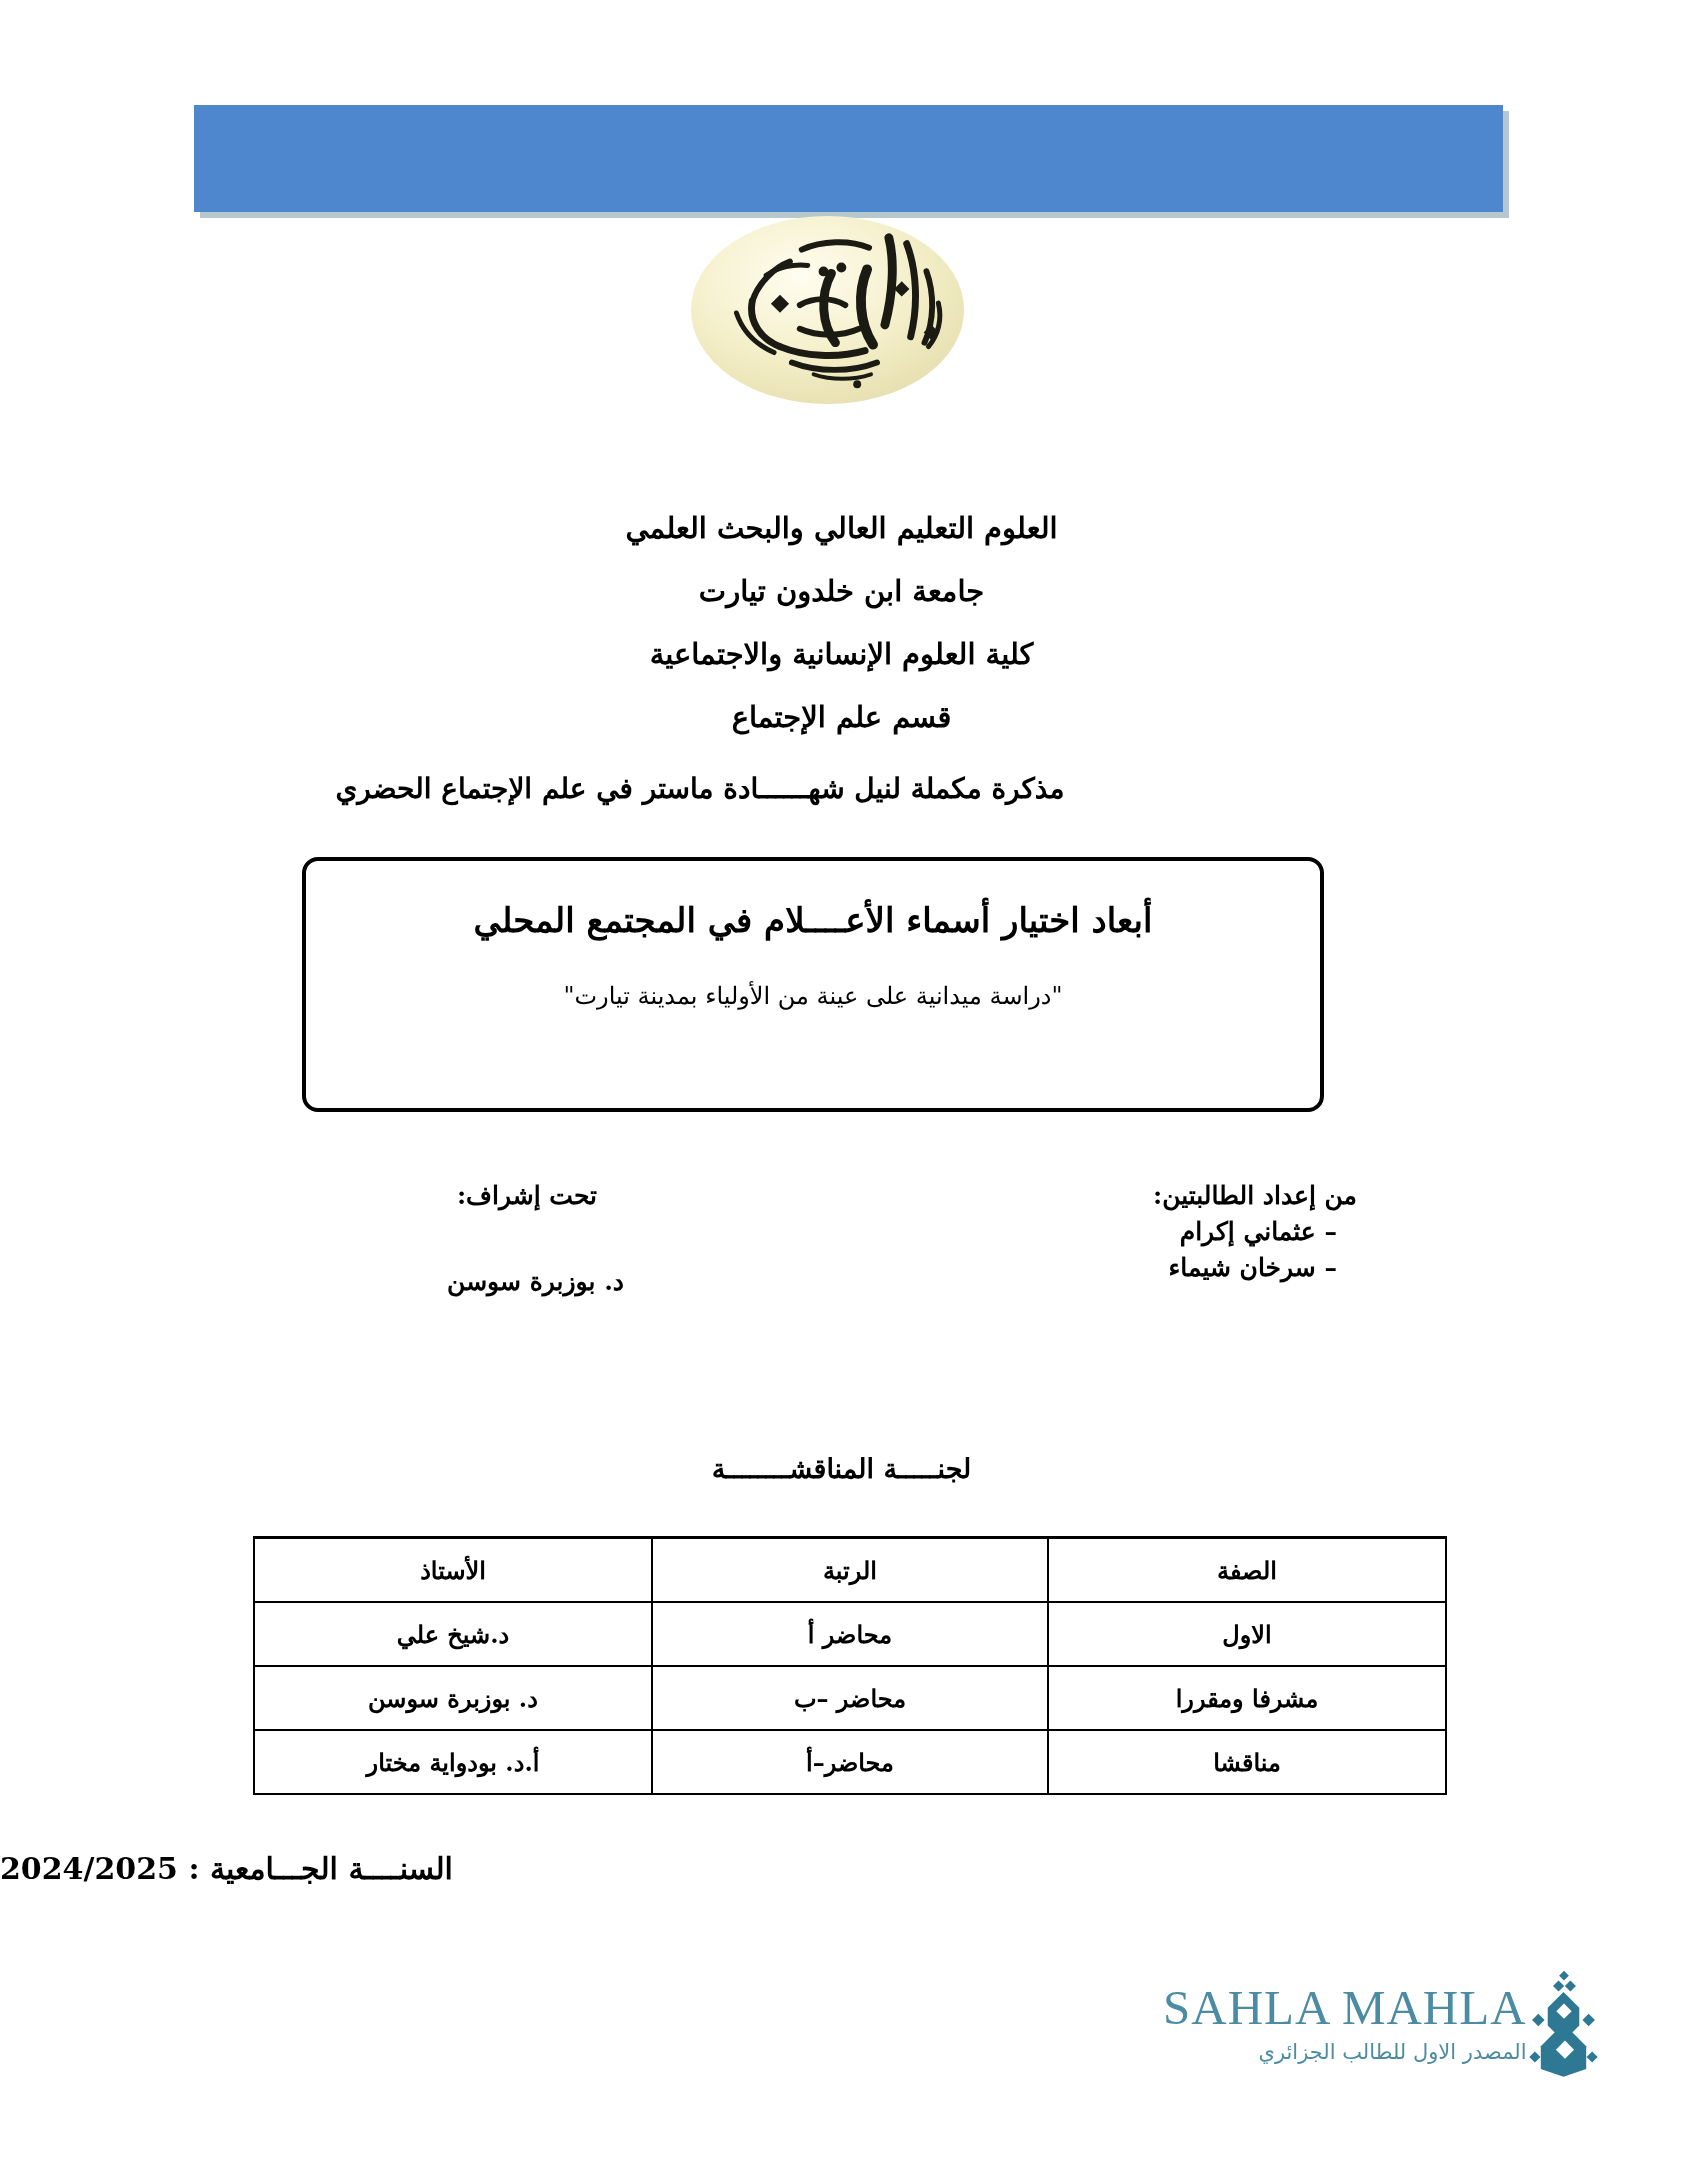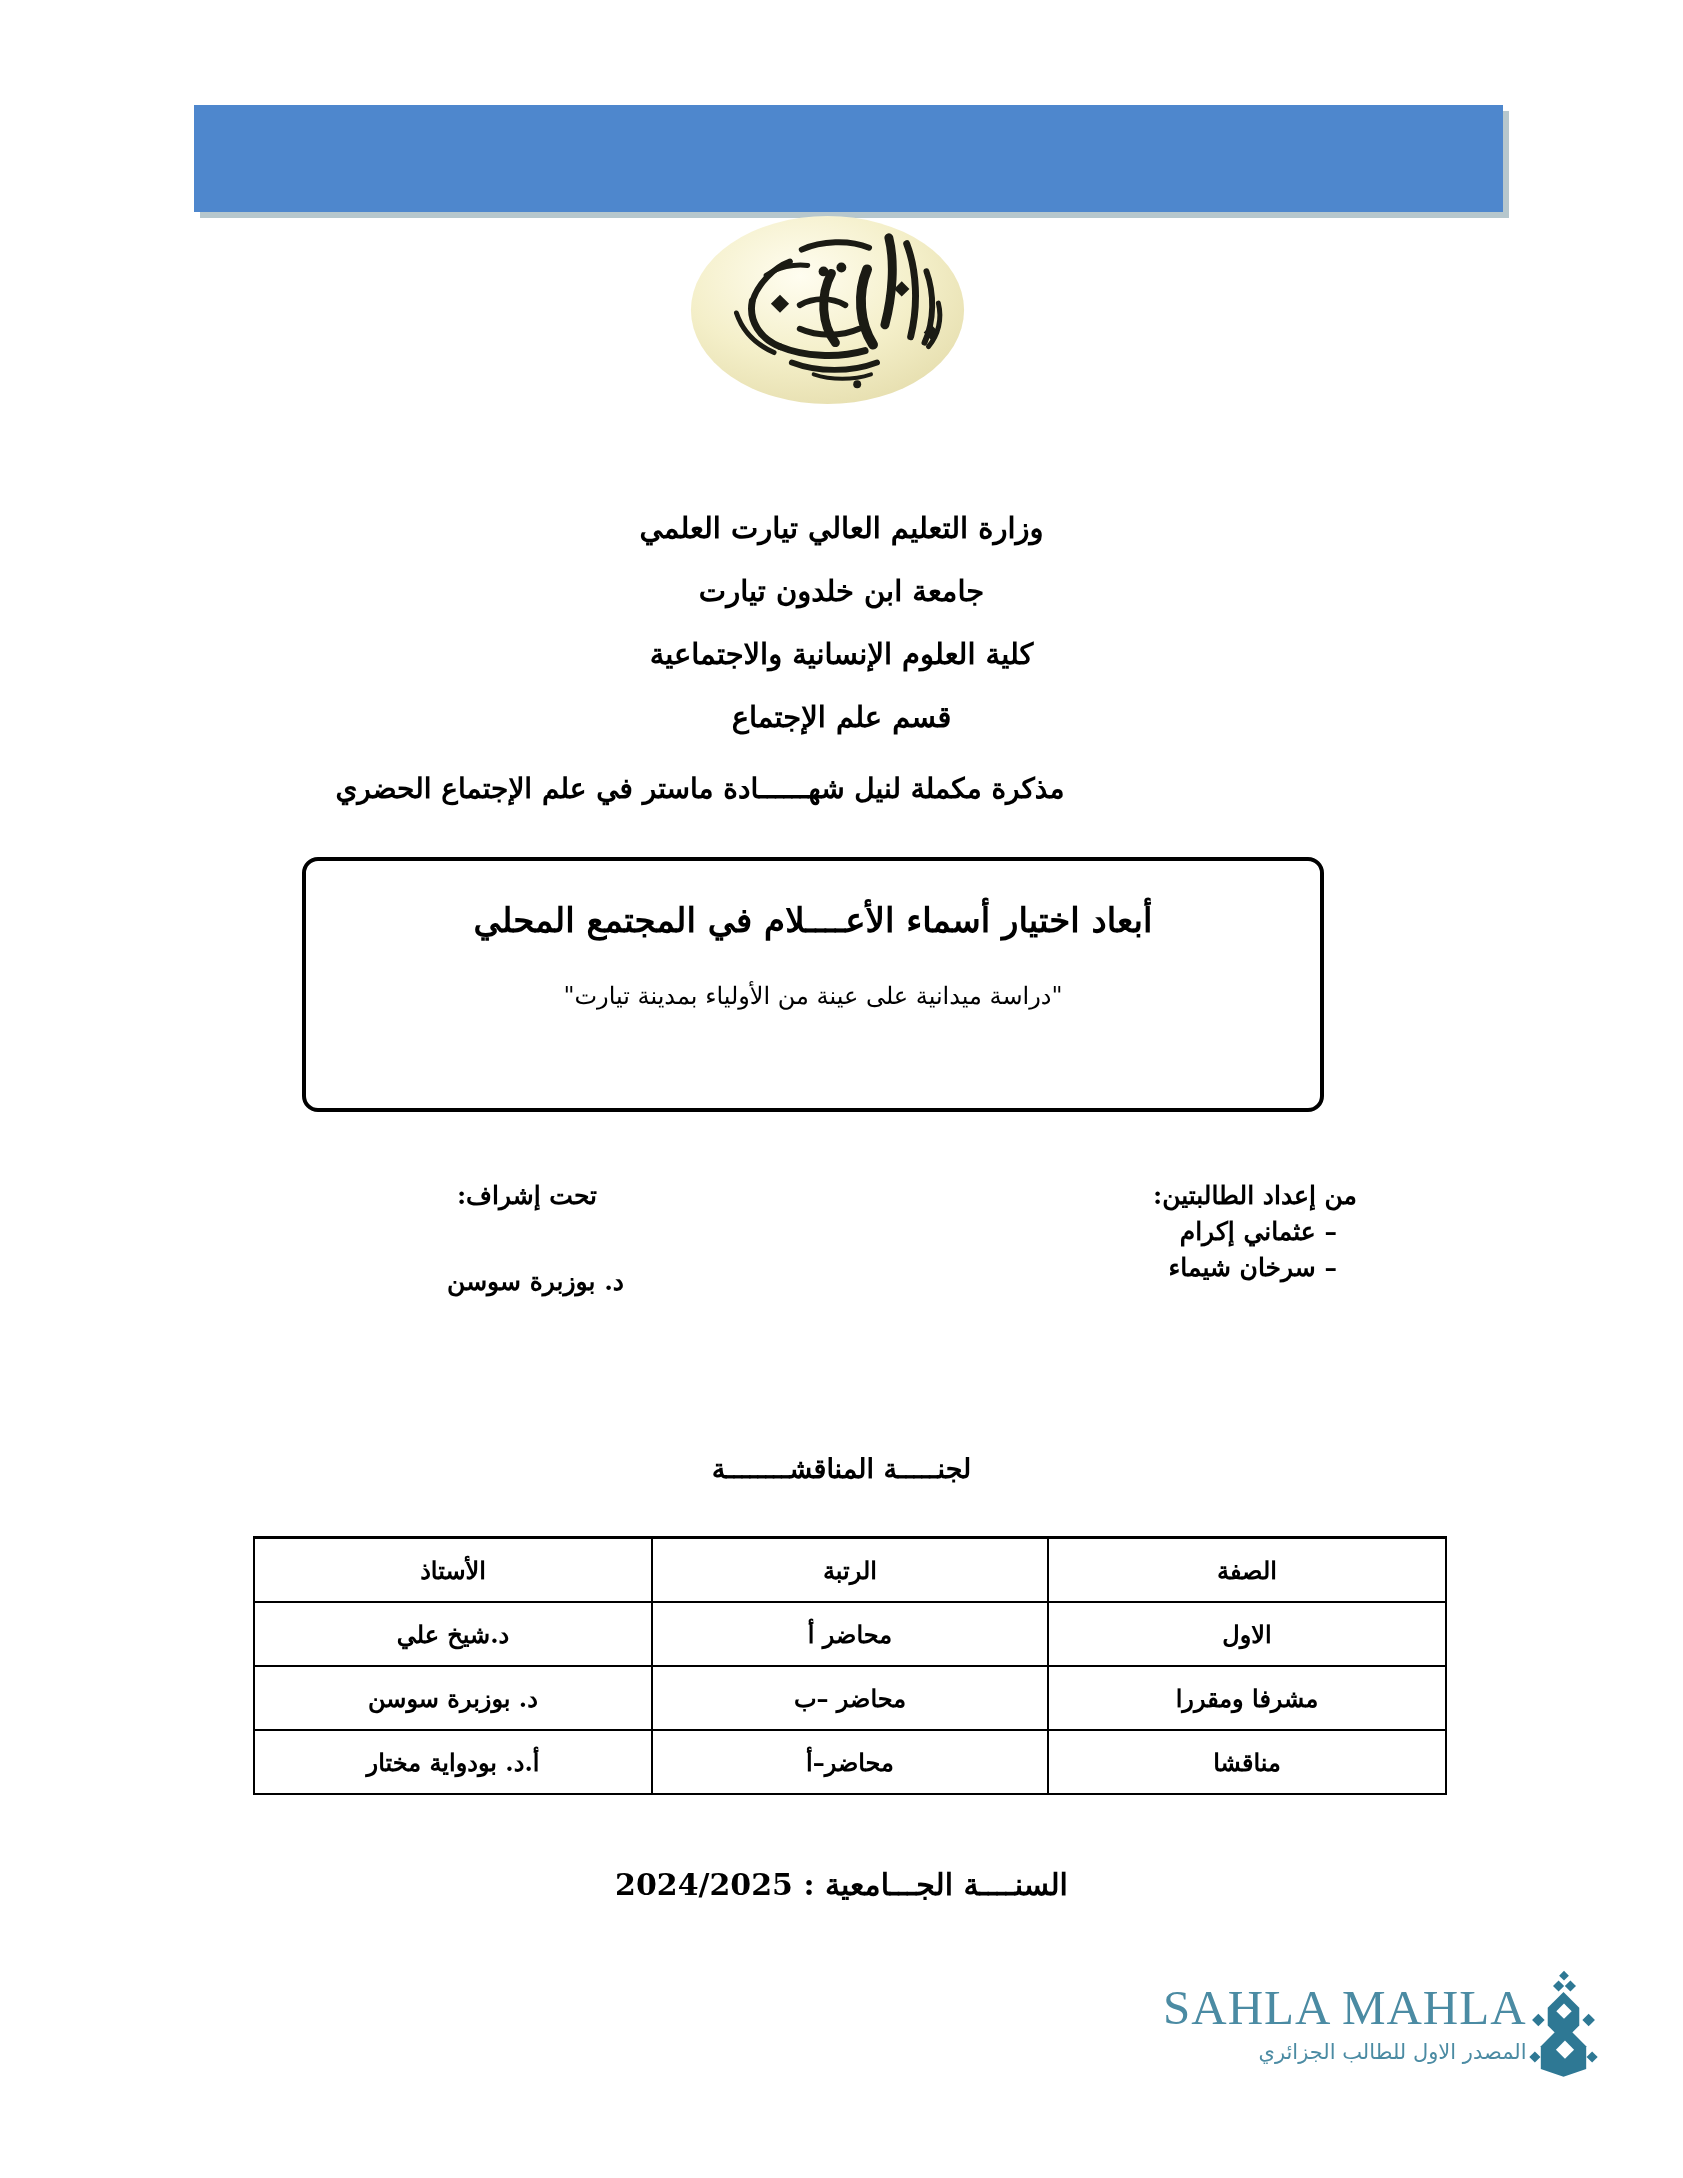--- a/index.html
+++ b/index.html
@@ -175,27 +175,26 @@
   .committee-table col.c1 { width: 398px; }
   .committee-table col.c2 { width: 396px; }
   .committee-table col.c3 { width: 398px; }
 
   
   .academic-year {
     position: absolute;
     left: 0;
     top: 1847px;
     width: 1683px;
-    text-align: center;
+    text-align: left;
     font-family: "DejaVu Serif", "Liberation Serif", serif;
     font-weight: bold;
     font-size: 30px;
     line-height: 44px;
     direction: rtl;
-    margin-top: 16px;
   }
 
   
   .footer-logo {
     position: absolute;
     left: 1163px;
     top: 1970px;
     width: 406px;
     height: 119px;
     direction: ltr;
@@ -270,21 +269,21 @@
       <rect x="216" y="74" width="11" height="11" transform="rotate(45 221 79)"></rect>
       <rect x="246" y="118" width="11" height="11" transform="rotate(45 251 123)"></rect>
       <circle cx="142" cy="62" r="5"></circle>
       <circle cx="160" cy="58" r="5"></circle>
       <circle cx="176" cy="176" r="4"></circle>
     </g>
   </svg>
 </div>
 
 <div class="header-lines">
-  <div class="hline">وزارة التعليم العالي تيارت العلمي</div>
+  <div class="hline">العلوم التعليم العالي والبحث العلمي</div>
   <div class="hline">جامعة ابن خلدون تيارت</div>
   <div class="hline">كلية العلوم الإنسانية والاجتماعية</div>
   <div class="hline">قسم علم الإجتماع</div>
 </div>
 
 <div class="degree-line">مذكرة مكملة لنيل شهــــــادة ماستر في علم الإجتماع الحضري</div>
 
 <div class="title-box">
   <div class="title-main">أبعاد اختيار أسماء الأعــــلام في المجتمع المحلي</div>
   <div class="title-sub">"دراسة ميدانية على عينة من الأولياء بمدينة تيارت"</div>

